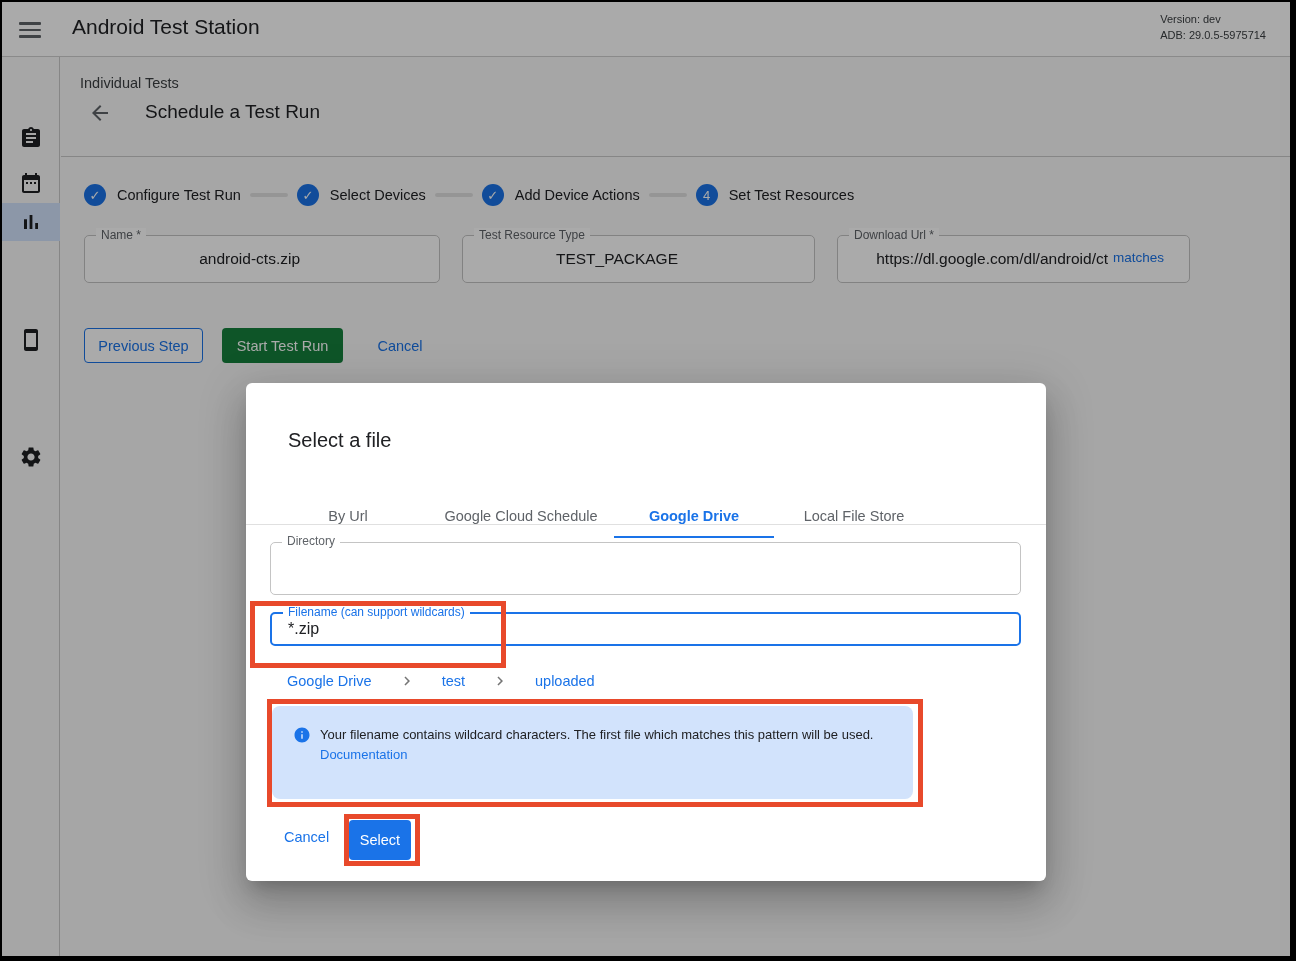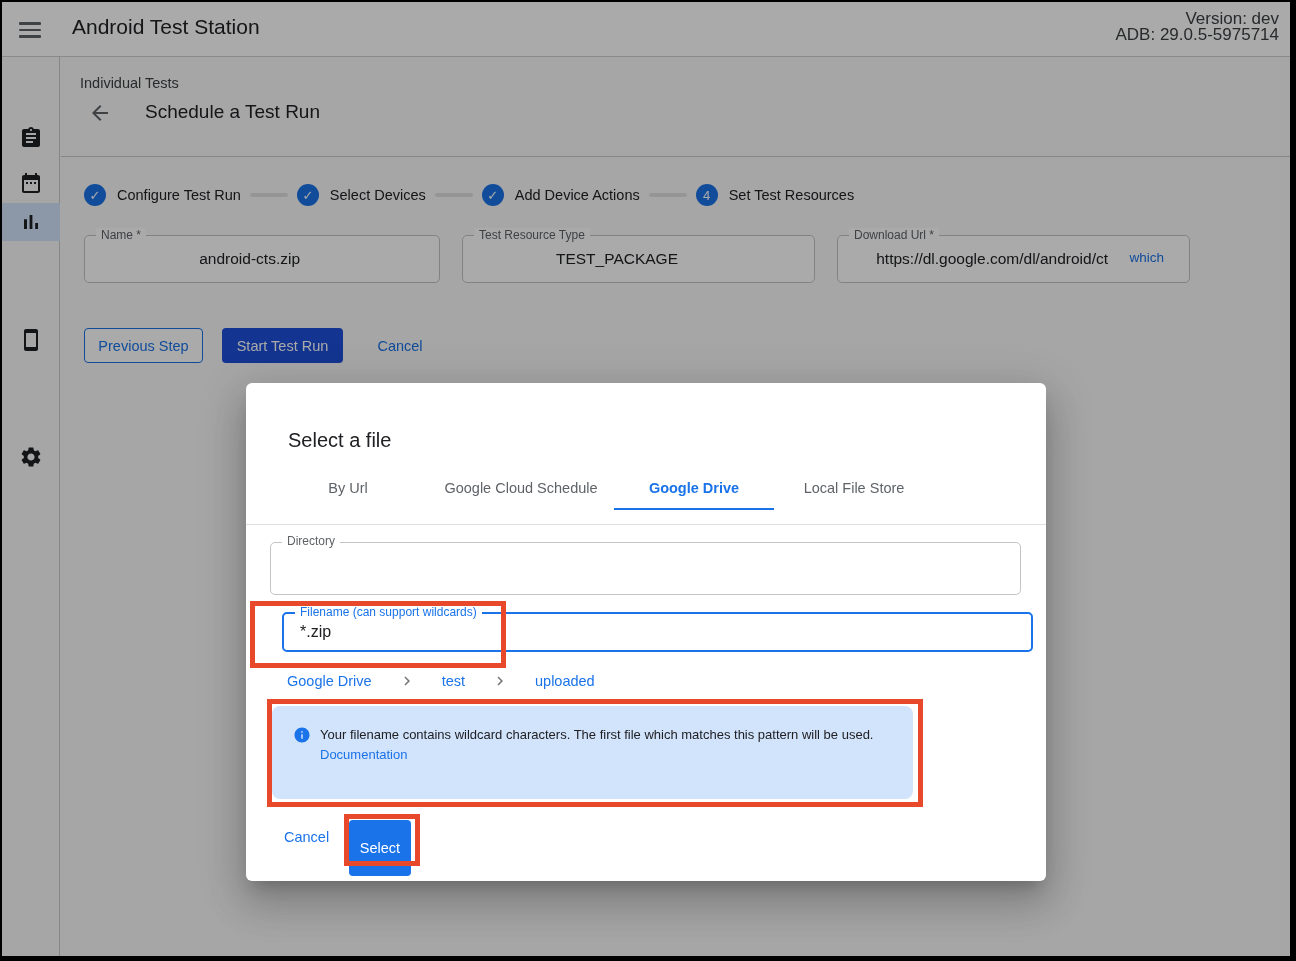--- a/index.html
+++ b/index.html
@@ -5,21 +5,21 @@
   * { margin:0; padding:0; box-sizing:border-box; }
   html,body { width:1296px; height:961px; font-family:"Liberation Sans","DejaVu Sans",sans-serif; }
   .frame { position:relative; width:1296px; height:961px; background:#000; overflow:hidden; }
   .screen { position:absolute; left:2px; top:2px; right:6px; bottom:5px; background:#fafafa; overflow:hidden; }
 
   
   .topbar { position:absolute; left:0; top:0; right:0; height:55px; background:#fff; border-bottom:1px solid #cfcfcf;padding-left:14px; }
   .hamburger { position:absolute; left:16px; top:19px; width:24px; height:18px; background:none; border:none; cursor:pointer; display:flex; flex-direction:column; justify-content:space-between; padding:1px; }
   .hamburger span { display:block; height:2.6px; width:22px; background:#5f6368; border-radius:1px; }
   .app-title { position:absolute; left:70px; top:13px; font-size:21px; font-weight:400; color:#202124; }
-  .version-block { position:absolute; right:11px; top:9px; font-size:17px; line-height:16px; color:#3c4043; text-align:right; }
+  .version-block { position:absolute; right:24px; top:9px; font-size:11px; line-height:16px; color:#3c4043; text-align:left; }
 
   
   .sidebar { position:absolute; left:0; top:55px; bottom:0; width:58px; background:#fafafa; border-right:1px solid #c9c9c9; }
   .nav-item { position:absolute; left:0; width:58px; height:38px; display:flex; align-items:center; justify-content:center; cursor:pointer; background:transparent; border:none; }
   .nav-item.active { background:#d2e3fc; }
   .nav-item svg { width:24px; height:24px; fill:#1f2023; }
 
   
   .content { position:absolute; left:59px; top:55px; right:0; bottom:0; }
   .page-header { position:absolute; left:0; top:0; right:0; height:100px; border-bottom:1px solid #c9c9c9; }
@@ -40,56 +40,56 @@
   .form-field .fl { position:absolute; top:-8px; left:11px; background:#fff; padding:0 5px; font-size:12px; color:#5f6368; white-space:nowrap; }
   .form-field input { position:absolute; left:15px; top:0; height:100%; border:none; background:transparent; outline:none; font-family:inherit; font-size:15.5px; color:#202124;text-align:right; }
   .field-1 { left:23px; top:178px; width:356px; }
   .field-2 { left:401px; top:178px; width:353px; }
   .field-3 { left:776px; top:178px; width:353px; }
   .field-3 input { width:255px; }
   .browse-link { position:absolute; right:25px; top:14px; font-size:13.5px; color:#1a73e8; background:none; border:none; cursor:pointer; font-family:inherit; }
 
   
   .btn-outlined { position:absolute; left:23px; top:271px; width:119px; height:35px; background:#fff; border:1px solid #1a73e8; border-radius:4px; color:#1a73e8; font-size:14.5px; font-family:inherit; cursor:pointer; }
-  .btn-filled { position:absolute; left:161px; top:271px; width:121px; height:35px; background:#1d4ed8; border:none; border-radius:4px; color:#fff; font-size:14.5px; font-family:inherit; cursor:pointer; }
+  .btn-filled { position:absolute; left:161px; top:271px; width:121px; height:35px; background:#15803d; border:none; border-radius:4px; color:#fff; font-size:14.5px; font-family:inherit; cursor:pointer; }
   .btn-text { position:absolute; left:303px; top:271px; width:72px; height:35px; background:none; border:none; color:#1a73e8; font-size:14.5px; font-family:inherit; cursor:pointer; }
 
   
   .overlay { position:absolute; inset:0; background:rgba(0,0,0,0.335); z-index:5; }
 
   
   .modal { position:absolute; left:244px; top:381px; width:800px; height:498px; background:#fff; border-radius:6px; z-index:10;
            box-shadow:0 11px 15px -7px rgba(0,0,0,.2), 0 24px 38px 3px rgba(0,0,0,.14), 0 9px 46px 8px rgba(0,0,0,.12); }
   .dlg-title { position:absolute; left:42px; top:46px; font-size:20px; font-weight:400; color:#202124; }
-  .tabs { position:absolute; left:22px; top:84px; height:42px; display:flex; }
+  .tabs { position:absolute; left:22px; top:112px; height:42px; display:flex; }
   .tab { height:42px; display:flex; align-items:center; justify-content:center; font-size:14.5px; font-weight:500; color:#5f6368; background:none; border:none; cursor:pointer; position:relative; font-family:inherit; }
   .tab.active { color:#1a73e8; font-weight:700; }
   .tab.active::after { content:""; position:absolute; left:0; right:0; bottom:-1px; height:2.5px; background:#1a73e8; }
   .tabs-divider { position:absolute; left:0; right:0; top:141px; height:1px; background:#e0e0e0; }
 
   .dlg-field { position:absolute; left:24px; width:751px; background:#fff; border:1px solid #c4c4c4; border-radius:5px; }
   .dlg-field .fl { position:absolute; top:-9px; left:11px; background:#fff; padding:0 5px; font-size:12px; color:#5f6368; white-space:nowrap; }
   .dlg-field input { position:absolute; left:16px; top:0; height:100%; width:700px; border:none; background:transparent; outline:none; font-family:inherit; font-size:16px; color:#202124; }
   .dir-field { top:159px; height:53px; }
-  .file-field { top:229px; height:40px; border:2px solid #1a73e8;margin-left:12px; }
+  .file-field { top:229px; height:34px; border:2px solid #1a73e8; }
   .file-field .fl { color:#1a73e8; }
 
   .breadcrumb { position:absolute; left:41px; top:288px; height:20px; display:flex; align-items:center; }
   .crumb { font-size:14.5px; color:#1a73e8; background:none; border:none; cursor:pointer; font-family:inherit; padding:0; }
   .crumb-sep { margin:0 26px; display:flex; }
   .crumb-sep svg { width:18px; height:18px; fill:#757575; }
 
   .alert { position:absolute; left:26px; top:323px; width:641px; height:93px; background:#d2e3fc; border-radius:8px; }
   .alert-icon { position:absolute; left:21px; top:20px; width:18px; height:18px; }
   .alert-icon svg { width:18px; height:18px; fill:#1a73e8; }
   .alert-text { position:absolute; left:48px; top:19px; width:560px; font-size:13px; line-height:19.5px; color:#202124; }
   .alert-text a { color:#1a73e8; text-decoration:none; cursor:pointer; }
 
   .dlg-cancel { position:absolute; left:38px; top:446px; background:none; border:none; color:#1a73e8; font-size:14.5px; font-family:inherit; cursor:pointer; }
-  .dlg-select { position:absolute; left:103px; top:437px; width:62px; height:56px; background:#1a73e8; border:none; border-radius:4px; color:#fff; font-size:14.5px; font-family:inherit; cursor:pointer; }
+  .dlg-select { position:absolute; left:103px; top:437px; width:62px; height:40px; background:#1a73e8; border:none; border-radius:4px; color:#fff; font-size:14.5px; font-family:inherit; cursor:pointer; }
 
   
   .annotation { position:absolute; border:5px solid #e8492b; z-index:20; pointer-events:none; }
   .ann-filename { left:248px; top:599px; width:256px; height:67px; }
   .ann-alert { left:265px; top:697px; width:656px; height:108px; }
   .ann-select { left:342px; top:812px; width:76px; height:52px; }
 </style>
 </head>
 <body>
 
@@ -174,21 +174,21 @@
         <span class="fl">Name *</span>
         <input value="android-cts.zip" style="">
       </div>
       <div class="form-field field-2">
         <span class="fl">Test Resource Type</span>
         <input value="TEST_PACKAGE" style="">
       </div>
       <div class="form-field field-3">
         <span class="fl">Download Url *</span>
         <input value="https://dl.google.com/dl/android/ct" style="">
-        <button class="browse-link">which</button>
+        <button class="browse-link">matches</button>
       </div>
 
       <button class="btn-outlined">Previous Step</button>
       <button class="btn-filled">Start Test Run</button>
       <button class="btn-text">Cancel</button>
     </main>
 
     <div class="overlay"></div>
 
     <div class="modal">

